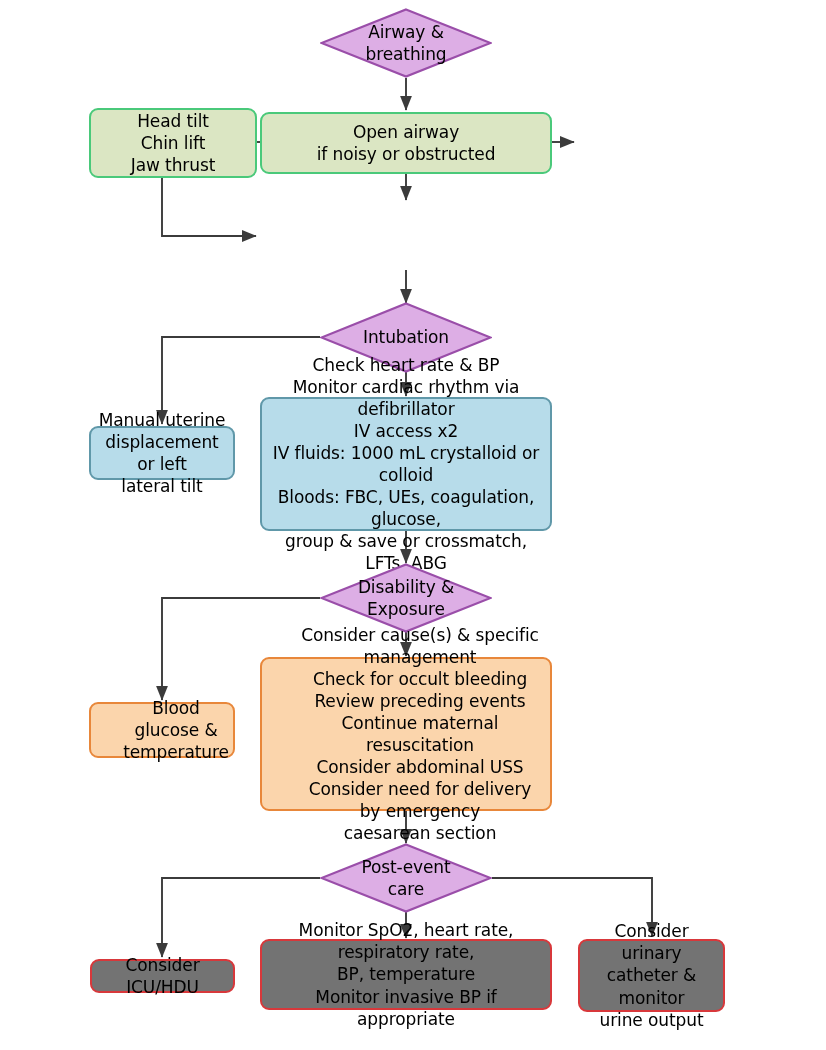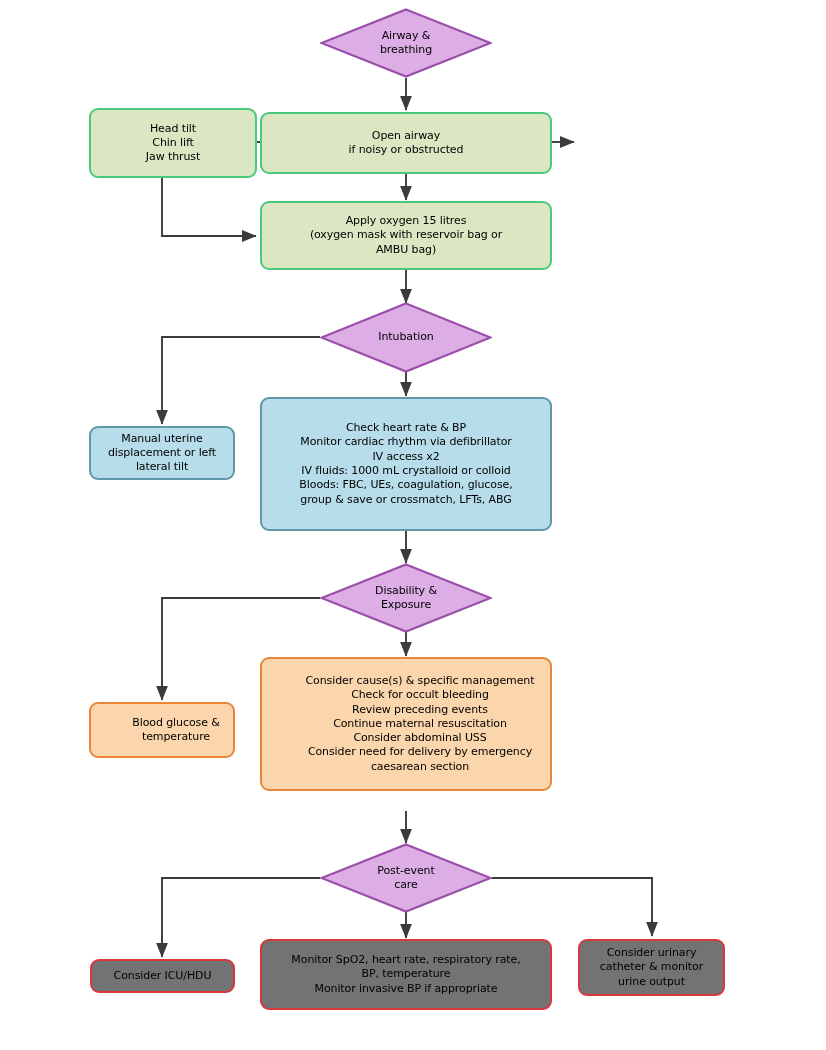--- a/index.html
+++ b/index.html
@@ -21,21 +21,21 @@
     pointer-events:none;
   }
   .node{
     position:absolute;
     box-sizing:border-box;
     display:flex;
     align-items:center;
     justify-content:center;
     text-align:center;
     line-height:1.30;
-    font-size:11px;
+    font-size:17px;
     letter-spacing:-0.1px;
     z-index:3;
   }
   .proc{
     border-radius:9px;
     border-width:2px;
     border-style:solid;
   }
   .proc .txt{padding:0 7px;white-space:pre-line;}
   .green{background:#dbe6c3;border-color:#4ac97a;}
@@ -115,25 +115,20 @@
 Chin lift
 Jaw thrust</span>
   </div>
 
   <div class="node proc green" style="left:260px;top:112px;width:292px;height:62px;">
     <span class="txt">Open airway
 if noisy or obstructed</span>
   </div>
 
 
-  <div class="node proc green" style="left:260px;top:201px;width:292px;height:69px;">
-    <span class="txt">Apply oxygen 15 litres
-(oxygen mask with reservoir bag or
-AMBU bag)</span>
-  </div>
 
   <div class="node diamond" style="left:320px;top:302px;width:172px;height:71px;">
     <svg class="dshape" viewBox="0 0 172 71" preserveAspectRatio="none">
       <polygon points="86,1.5 170.5,35.5 86,69.5 1.5,35.5" fill="#ddaee5" stroke="#9a4ea9" stroke-width="2.2"></polygon>
     </svg>
     <span class="txt">Intubation</span>
   </div>
 
   <div class="node proc blue" style="left:89px;top:426px;width:146px;height:54px;">
     <span class="txt">Manual uterine
@@ -156,21 +151,21 @@
     </svg>
     <span class="txt">Disability &amp;
 Exposure</span>
   </div>
 
   <div class="node proc orange" style="left:89px;top:702px;width:146px;height:56px;padding-left:28px;">
     <span class="txt">Blood glucose &amp;
 temperature</span>
   </div>
 
-  <div class="node proc orange" style="left:260px;top:657px;width:292px;height:134px;padding-left:28px;">
+  <div class="node proc orange" style="left:260px;top:657px;width:292px;height:154px;padding-left:28px;">
     <span class="txt">Consider cause(s) &amp; specific management
 Check for occult bleeding
 Review preceding events
 Continue maternal resuscitation
 Consider abdominal USS
 Consider need for delivery by emergency
 caesarean section</span>
   </div>
 
   <div class="node diamond" style="left:320px;top:843px;width:172px;height:70px;">
@@ -184,19 +179,19 @@
   <div class="node proc red" style="left:90px;top:959px;width:145px;height:34px;">
     <span class="txt">Consider ICU/HDU</span>
   </div>
 
   <div class="node proc red" style="left:260px;top:939px;width:292px;height:71px;">
     <span class="txt">Monitor SpO2, heart rate, respiratory rate,
 BP, temperature
 Monitor invasive BP if appropriate</span>
   </div>
 
-  <div class="node proc red" style="left:578px;top:939px;width:147px;height:57px;">
+  <div class="node proc red" style="left:578px;top:939px;width:147px;height:73px;">
     <span class="txt">Consider urinary
 catheter &amp; monitor
 urine output</span>
   </div>
 
 </div>
 
 </body></html>

